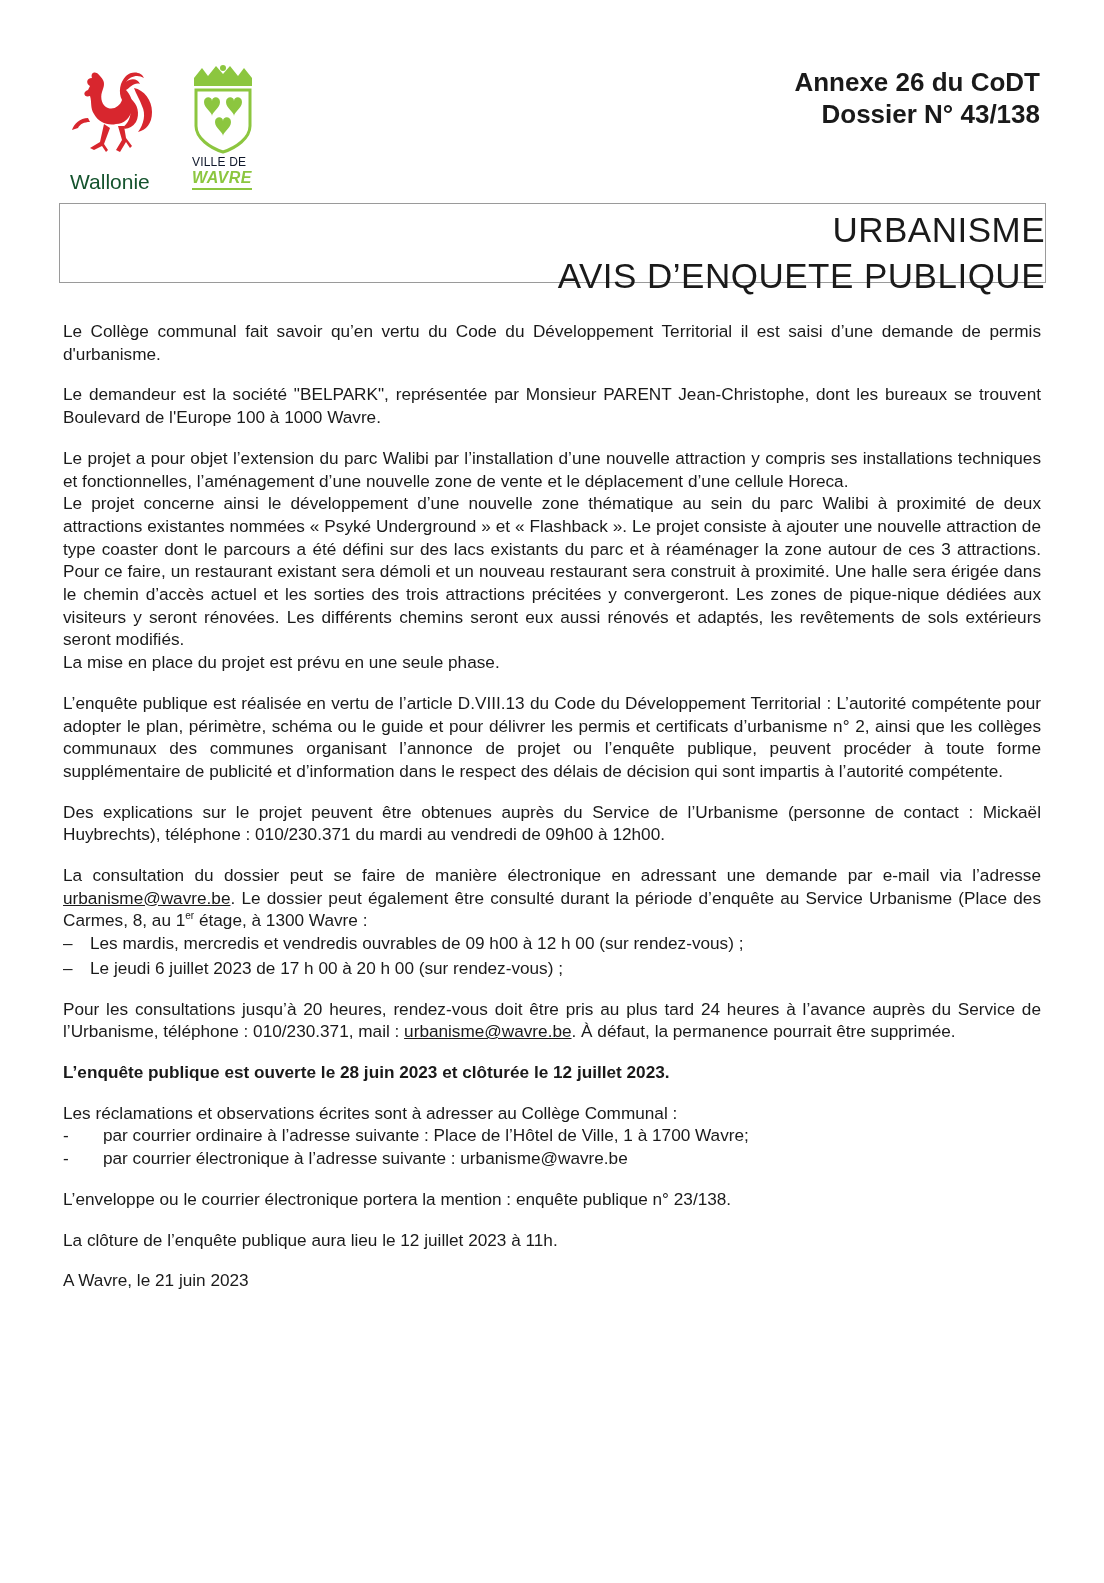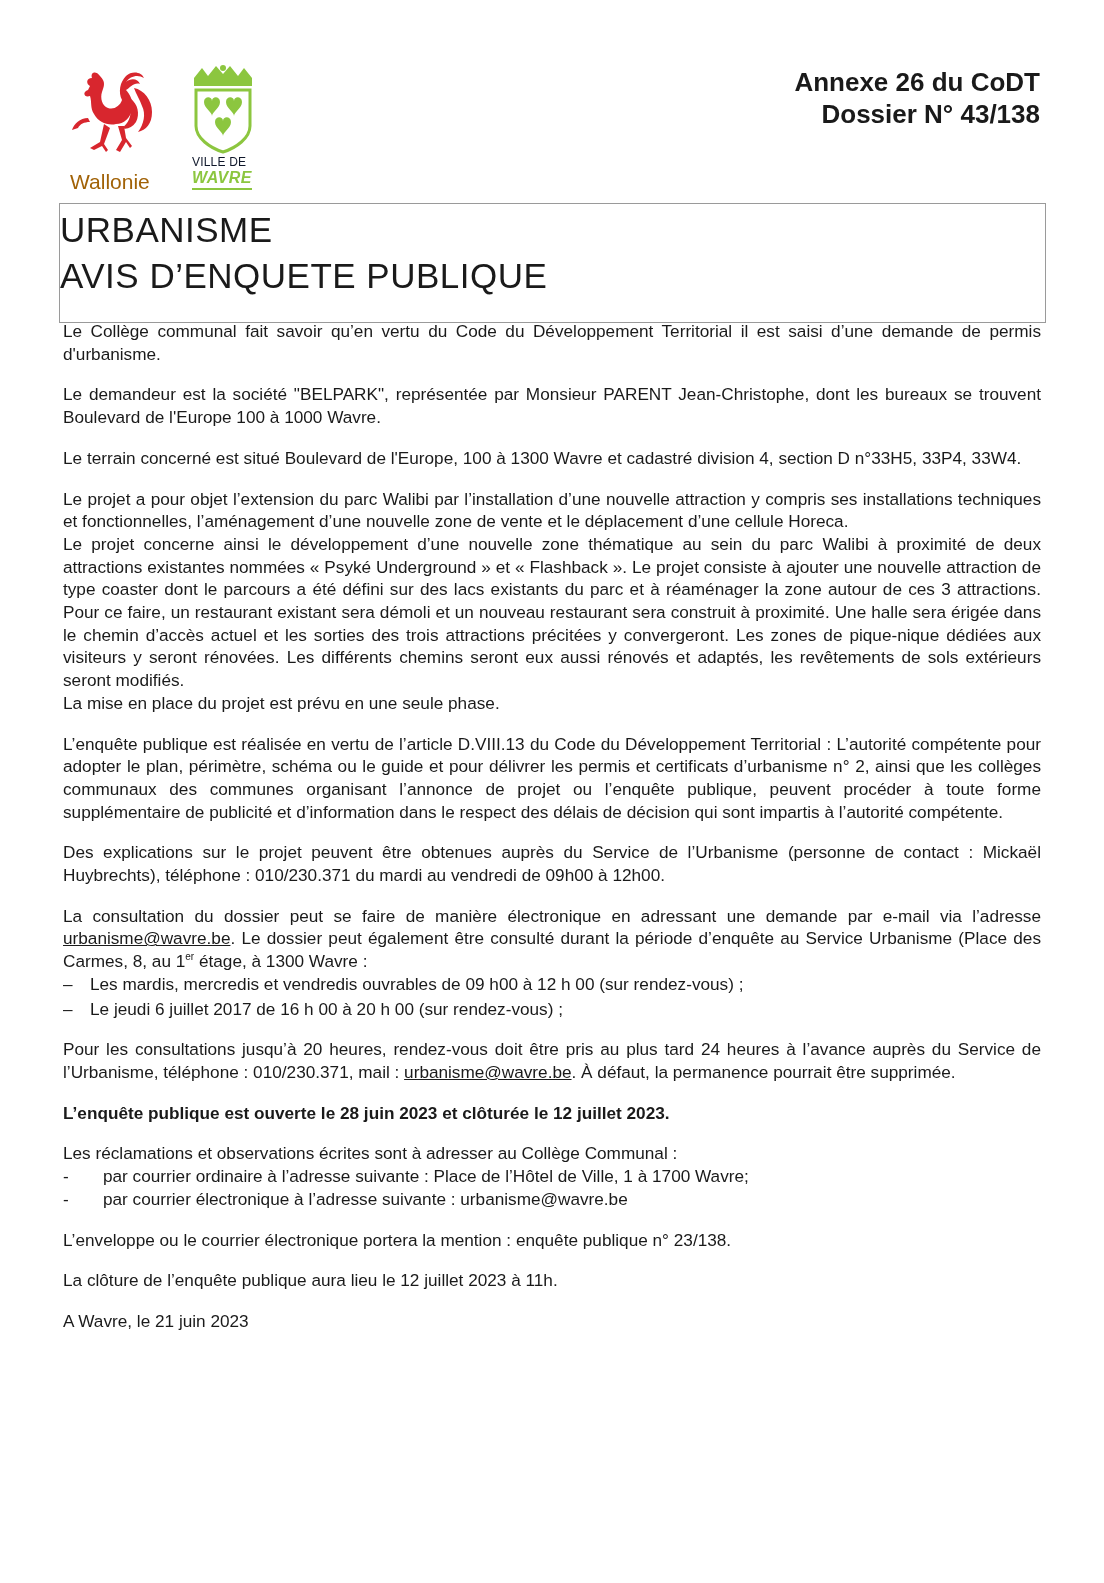--- a/index.html
+++ b/index.html
@@ -1,26 +1,26 @@
 <!DOCTYPE html>
 <html><head>
   <meta charset="utf-8">
   <style>
     html, body { margin: 0; padding: 0; background: #ffffff; }
     body { width: 1104px; height: 1583px; position: relative; overflow: hidden;
       font-family: "Liberation Sans", "DejaVu Sans", sans-serif; color: #1a1a1a; }
     .logos { position: absolute; left: 64px; top: 62px; width: 200px; height: 135px; }
     .wallonie { position: absolute; left: 0; top: 0; width: 100px; height: 135px; }
-    .wallonie-text { position: absolute; left: 6px; top: 108px; font-size: 21px; color: #a16207; }
+    .wallonie-text { position: absolute; left: 6px; top: 108px; font-size: 21px; color: #14532d; }
     .wavre { position: absolute; left: 126px; top: 2px; width: 66px; height: 130px; }
     .wavre-text1 { position: absolute; left: 128px; top: 93px; font-size: 12px; color: #0f172a; letter-spacing: 0.2px; }
     .wavre-text2 { position: absolute; left: 128px; top: 107px; font-size: 16px; font-weight: bold; color: #8cc63f; letter-spacing: 0.5px; font-style: italic; }
     .wavre-underline { position: absolute; left: 128px; top: 126px; width: 60px; height: 2px; background: #8cc63f; }
     .header-right { position: absolute; right: 64px; top: 66px; text-align: right; font-size: 26px; font-weight: bold; line-height: 32px; color: #1a1a1a; margin-left: 20px; }
-    .title-box { position: absolute; left: 59px; top: 203px; width: 987px; height: 120px; border: 1.5px solid #9a9a9a; box-sizing: border-box; text-align: left; }
+    .title-box { position: absolute; left: 59px; top: 203px; width: 987px; height: 80px; border: 1.5px solid #9a9a9a; box-sizing: border-box; text-align: right; }
     .title-line1 { font-size: 35px; line-height: 46px; margin-top: 3px; letter-spacing: 0.5px; }
     .title-line2 { font-size: 35px; line-height: 46px; letter-spacing: 0.5px; }
     .content { position: absolute; left: 63px; top: 320px; width: 978px; font-size: 17.2px; line-height: 22.7px; }
     .content p { margin: 0 0 18px 0; text-align: justify; }
     .content p.tight { margin-bottom: 0; }
     .link { text-decoration: underline; }
     .dash-list { margin: 0 0 18px 0; padding: 0; list-style: none; }
     .dash-list li { position: relative; padding-left: 27px; margin-bottom: 2px; }
     .dash-list li .dash { position: absolute; left: 0; top: 0; }
     .hyph-list { margin: 0 0 18px 0; padding: 0; list-style: none; }
@@ -69,30 +69,29 @@
 </div>
 
 <div class="title-box">
   <div class="title-line1">URBANISME</div>
   <div class="title-line2">AVIS D’ENQUETE PUBLIQUE</div>
 </div>
 
 <div class="content">
   <p>Le Collège communal fait savoir qu’en vertu du Code du Développement Territorial il est saisi d’une demande de permis d'urbanisme.</p>
   <p>Le demandeur est la société "BELPARK", représentée par Monsieur PARENT Jean-Christophe, dont les bureaux se trouvent Boulevard de l'Europe 100 à 1000 Wavre.</p>
-  <p>Le terrain concerné est situé Boulevard de l'Europe, 100 à 1300 Wavre et cadastré division 4, section D n°33H5, 33P4, 33W4.</p>
   <p class="tight">Le projet a pour objet l’extension du parc Walibi par l’installation d’une nouvelle attraction y compris ses installations techniques et fonctionnelles, l’aménagement d’une nouvelle zone de vente et le déplacement d’une cellule Horeca.</p>
   <p class="tight">Le projet concerne ainsi le développement d’une nouvelle zone thématique au sein du parc Walibi à proximité de deux attractions existantes nommées « Psyké Underground » et « Flashback ». Le projet consiste à ajouter une nouvelle attraction de type coaster dont le parcours a été défini sur des lacs existants du parc et à réaménager la zone autour de ces 3 attractions. Pour ce faire, un restaurant existant sera démoli et un nouveau restaurant sera construit à proximité. Une halle sera érigée dans le chemin d’accès actuel et les sorties des trois attractions précitées y convergeront. Les zones de pique-nique dédiées aux visiteurs y seront rénovées. Les différents chemins seront eux aussi rénovés et adaptés, les revêtements de sols extérieurs seront modifiés.</p>
   <p>La mise en place du projet est prévu en une seule phase.</p>
   <p>L’enquête publique est réalisée en vertu de l’article D.VIII.13 du Code du Développement Territorial : L’autorité compétente pour adopter le plan, périmètre, schéma ou le guide et pour délivrer les permis et certificats d’urbanisme n° 2, ainsi que les collèges communaux des communes organisant l’annonce de projet ou l’enquête publique, peuvent procéder à toute forme supplémentaire de publicité et d’information dans le respect des délais de décision qui sont impartis à l’autorité compétente.</p>
   <p>Des explications sur le projet peuvent être obtenues auprès du Service de l’Urbanisme (personne de contact : Mickaël Huybrechts), téléphone : 010/230.371 du mardi au vendredi de 09h00 à 12h00.</p>
   <p class="tight"><span>La consultation du dossier peut se faire de manière électronique en adressant une demande par e-mail via l’adresse </span><span class="link">urbanisme@wavre.be</span><span>. Le dossier peut également être consulté durant la période d’enquête au Service Urbanisme (Place des Carmes, 8, au 1</span><sup>er</sup><span> étage, à 1300 Wavre :</span></p>
   <ul class="dash-list">
     <li><span class="dash">–</span><span>Les mardis, mercredis et vendredis ouvrables de 09 h00 à 12 h 00 (sur rendez-vous) ;</span></li>
-    <li><span class="dash">–</span><span>Le jeudi 6 juillet 2017 de 16 h 00 à 20 h 00 (sur rendez-vous) ;</span></li>
+    <li><span class="dash">–</span><span>Le jeudi 6 juillet 2023 de 17 h 00 à 20 h 00 (sur rendez-vous) ;</span></li>
   </ul>
   <p><span>Pour les consultations jusqu’à 20 heures, rendez-vous doit être pris au plus tard 24 heures à l’avance auprès du Service de l’Urbanisme, téléphone : 010/230.371, mail : </span><span class="link">urbanisme@wavre.be</span><span>. À défaut, la permanence pourrait être supprimée.</span></p>
   <p class="bold">L’enquête publique est ouverte le 28 juin 2023 et clôturée le 12 juillet 2023.</p>
   <p class="tight">Les réclamations et observations écrites sont à adresser au Collège Communal :</p>
   <ul class="hyph-list">
     <li><span class="dash">-</span><span>par courrier ordinaire à l’adresse suivante : Place de l’Hôtel de Ville, 1 à 1700 Wavre;</span></li>
     <li><span class="dash">-</span><span>par courrier électronique à l’adresse suivante : urbanisme@wavre.be</span></li>
   </ul>
   <p>L’enveloppe ou le courrier électronique portera la mention : enquête publique n° 23/138.</p>
   <p>La clôture de l’enquête publique aura lieu le 12 juillet 2023 à 11h.</p>

